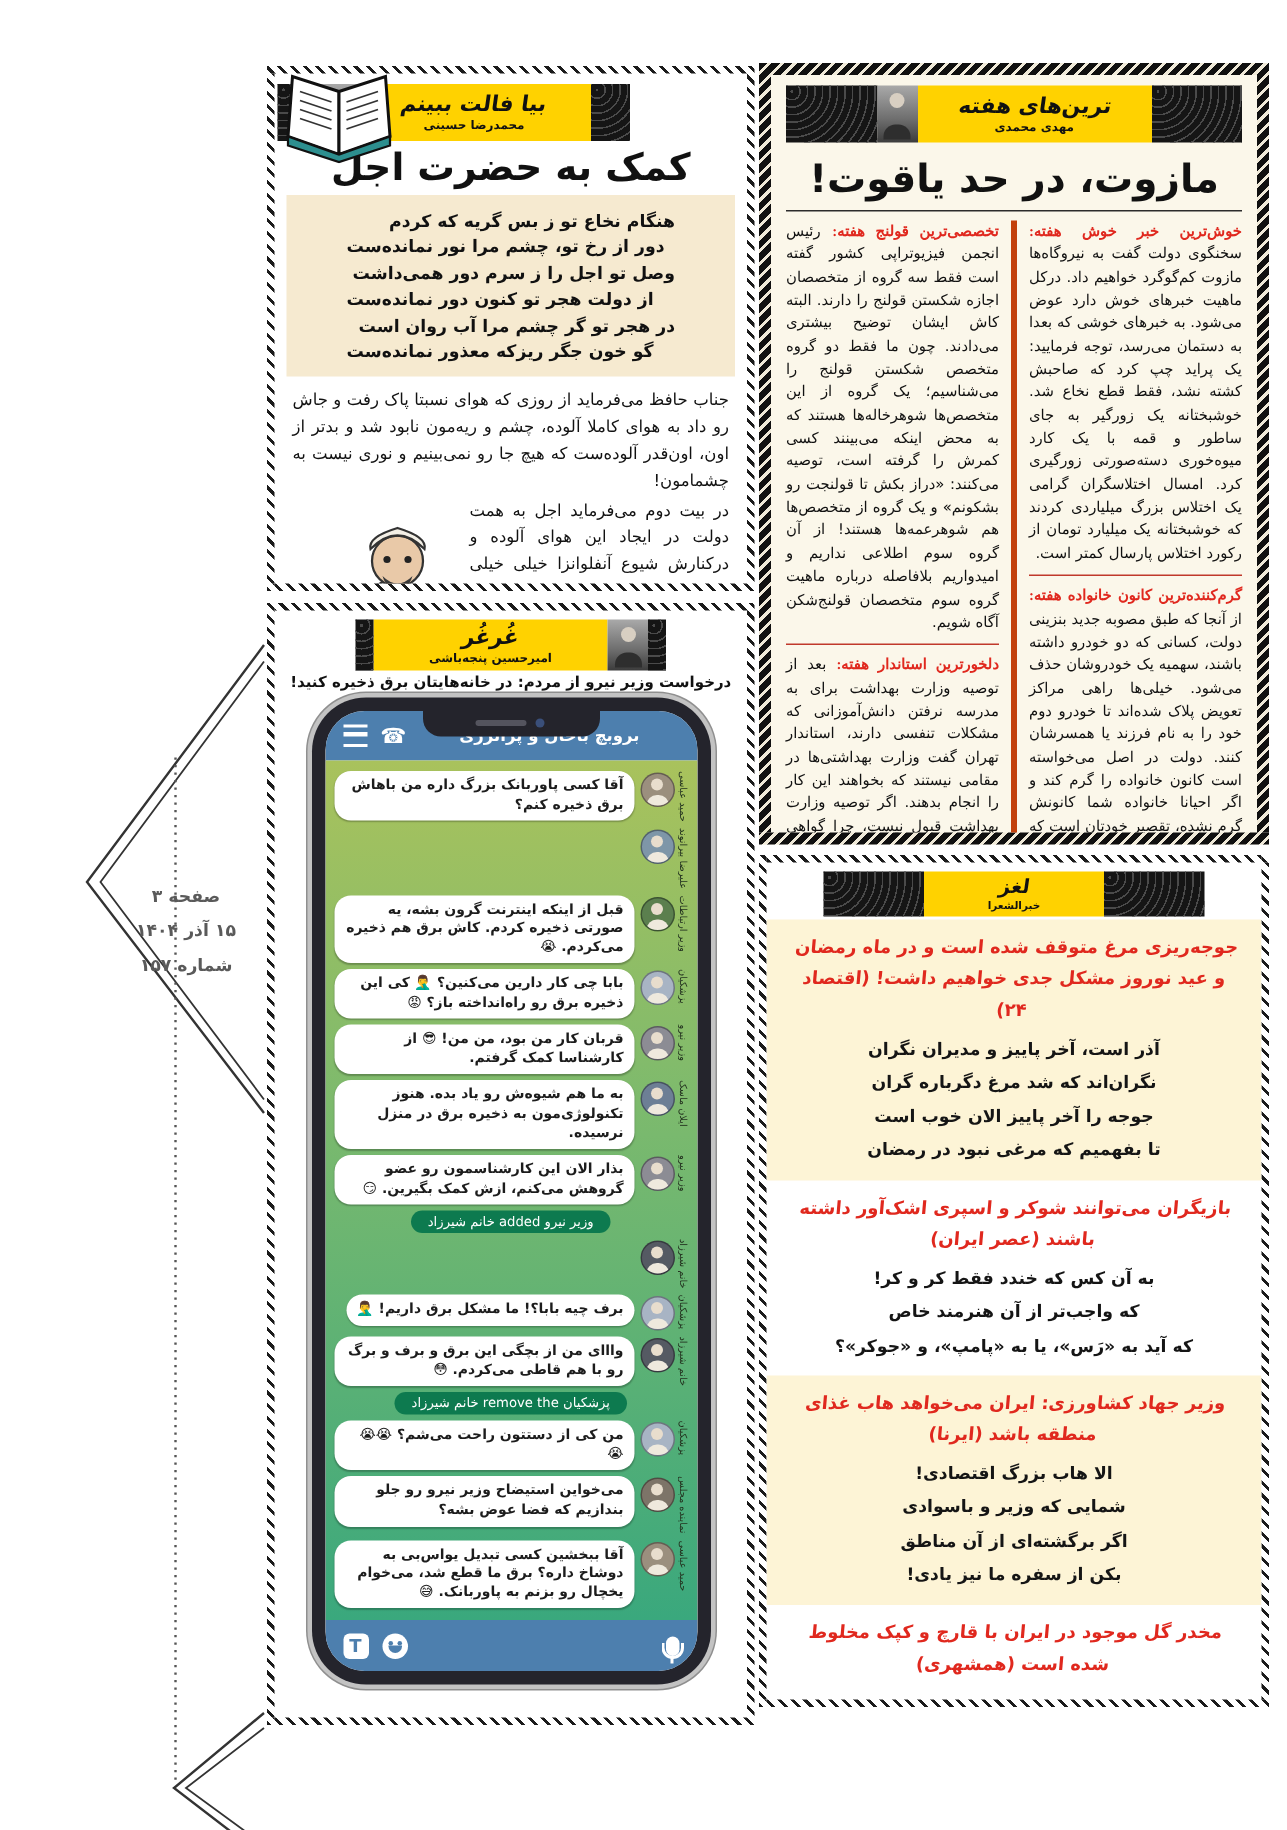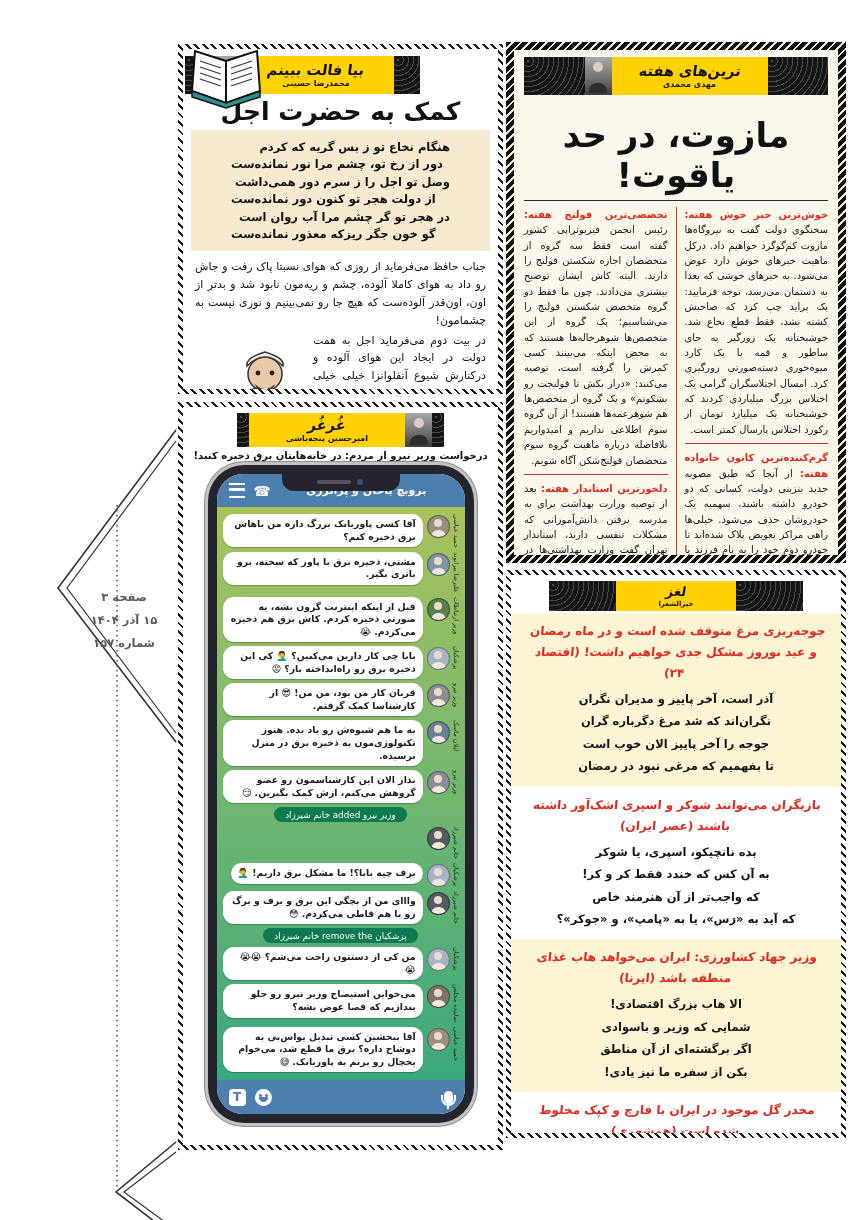--- a/index.html
+++ b/index.html
@@ -63,28 +63,28 @@
   .chat-footer{flex:0 0 34px;background:#4d7fae;display:flex;align-items:center;padding:0 12px;direction:ltr;gap:9px;}
   .icon-t{width:17px;height:17px;background:#fff;border-radius:4px;color:#4d7fae;font-weight:900;font-size:12px;display:flex;align-items:center;justify-content:center;}
   .icon-smile{width:17px;height:17px;border-radius:50%;background:#fff;position:relative;}
   .icon-smile::before{content:"";position:absolute;top:5px;left:4px;width:3px;height:3px;border-radius:50%;background:#4d7fae;box-shadow:6px 0 0 #4d7fae;}
   .icon-smile::after{content:"";position:absolute;left:4px;top:8px;width:9px;height:5px;border-radius:0 0 9px 9px;background:#4d7fae;}
   .icon-mic{margin-left:auto;width:9px;height:13px;background:#fff;border-radius:5px;position:relative;}
   .icon-mic::before{content:"";position:absolute;left:-3px;top:4px;width:15px;height:11px;border:2px solid #fff;border-top:none;border-radius:0 0 9px 9px;background:transparent;box-sizing:border-box;}
   .icon-mic::after{content:"";position:absolute;left:3.5px;bottom:-5px;width:2px;height:4px;background:#fff;}
   
   #weekly{left:506px;top:42px;width:340px;height:521px;}
-  #weekly .art-title{font-size:34px;margin:20px 0 5px;}
+  #weekly .art-title{font-size:26px;margin:10px 0 5px;}
   .weekly-rule{border-bottom:1.5px solid #2c2c2c;margin:0 10px 6px;}
   .weekly-cols{display:flex;gap:0;padding:0 10px;}
   .wcol{flex:1;font-size:9.9px;line-height:1.55;text-align:justify;}
-  .wcol.first{padding-left:8px;border-left:1px solid #c2410c;}
+  .wcol.first{padding-left:8px;border-left:4px solid #c2410c;}
   .wcol.second{padding-right:8px;}
   .wcol p{margin:0;}
-  .lead{color:#e0281e;font-weight:900;}
+  .lead{color:#e0281e;font-weight:900;font-family:Liberation Serif, serif;}
   .sec-rule{border-top:1px solid #c0392b;margin:6px 0;}
   
   #verses{left:506px;top:570px;width:340px;height:568px;background:#fff;}
   #verses .banner{height:30px;margin:6px 38px 2px;}
   #verses .b-title{font-size:13px;}
   #verses .b-author{font-size:7px;}
   .verse-block{padding:8px 14px 9px;text-align:center;}
   .verse-block.cream{background:#fdf4d6;}
   .verse-head{color:#e0281e;font-weight:900;font-size:12px;line-height:1.75;transform:skewX(-5deg);margin-bottom:4px;}
   .verse-line{font-size:11.5px;font-weight:bold;line-height:1.95;color:#151515;}
@@ -186,21 +186,20 @@
       </div>
       <div class="chat-body" id="chat-body">
           <div class="msg-row">
             <span class="sender-label">حمید عباسی</span>
             <span class="avatar" style="background: rgb(155, 143, 126);"></span>
             <div class="bubble">آقا کسی پاوربانک بزرگ داره من باهاش برق ذخیره کنم؟</div>
           </div>
           <div class="msg-row">
             <span class="sender-label">علیرضا بیرانوند</span>
             <span class="avatar" style="background: rgb(126, 150, 168);"></span>
-            <div class="bubble">مشتی، ذخیره برق با پاور که سخته، برو باتری بگیر.</div>
           </div>
           <div class="msg-row">
             <span class="sender-label">وزیر ارتباطات</span>
             <span class="avatar" style="background: rgb(91, 127, 78);"></span>
             <div class="bubble">قبل از اینکه اینترنت گرون بشه، یه صورتی ذخیره کردم. کاش برق هم ذخیره می‌کردم. 😭</div>
           </div>
           <div class="msg-row">
             <span class="sender-label">پزشکیان</span>
             <span class="avatar" style="background: rgb(168, 180, 196);"></span>
             <div class="bubble">بابا چی کار دارین می‌کنین؟ 🤦‍♂️ کی این ذخیره برق رو راه‌انداخته باز؟ 😡</div>
@@ -311,21 +310,20 @@
   <div id="verses-list">
       <div class="verse-block cream">
         <div class="verse-head">جوجه‌ریزی مرغ متوقف شده است و در ماه رمضان و عید نوروز مشکل جدی خواهیم داشت! (اقتصاد ۲۴)</div>
         <div class="verse-line">آذر است، آخر پاییز و مدیران نگران</div>
         <div class="verse-line">نگران‌اند که شد مرغ دگرباره گران</div>
         <div class="verse-line">جوجه را آخر پاییز الان خوب است</div>
         <div class="verse-line">تا بفهمیم که مرغی نبود در رمضان</div>
       </div>
       <div class="verse-block">
         <div class="verse-head">بازیگران می‌توانند شوکر و اسپری اشک‌آور داشته باشند (عصر ایران)</div>
-        <div class="verse-line">بده نانچیکو، اسپری، یا شوکر</div>
         <div class="verse-line">به آن کس که خندد فقط کر و کر!</div>
         <div class="verse-line">که واجب‌تر از آن هنرمند خاص</div>
         <div class="verse-line">که آید به «رَس»، یا به «پامپ»، و «جوکر»؟</div>
       </div>
       <div class="verse-block cream">
         <div class="verse-head">وزیر جهاد کشاورزی: ایران می‌خواهد هاب غذای منطقه باشد (ایرنا)</div>
         <div class="verse-line">الا هاب بزرگ اقتصادی!</div>
         <div class="verse-line">شمایی که وزیر و باسوادی</div>
         <div class="verse-line">اگر برگشته‌ای از آن مناطق</div>
         <div class="verse-line">بکن از سفره ما نیز یادی!</div>

